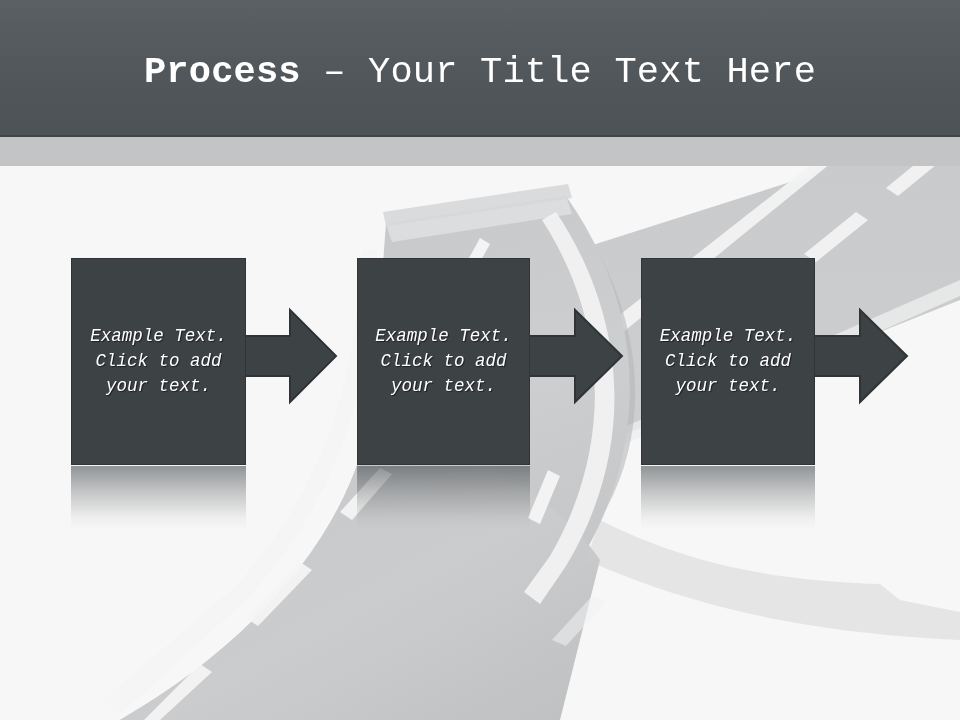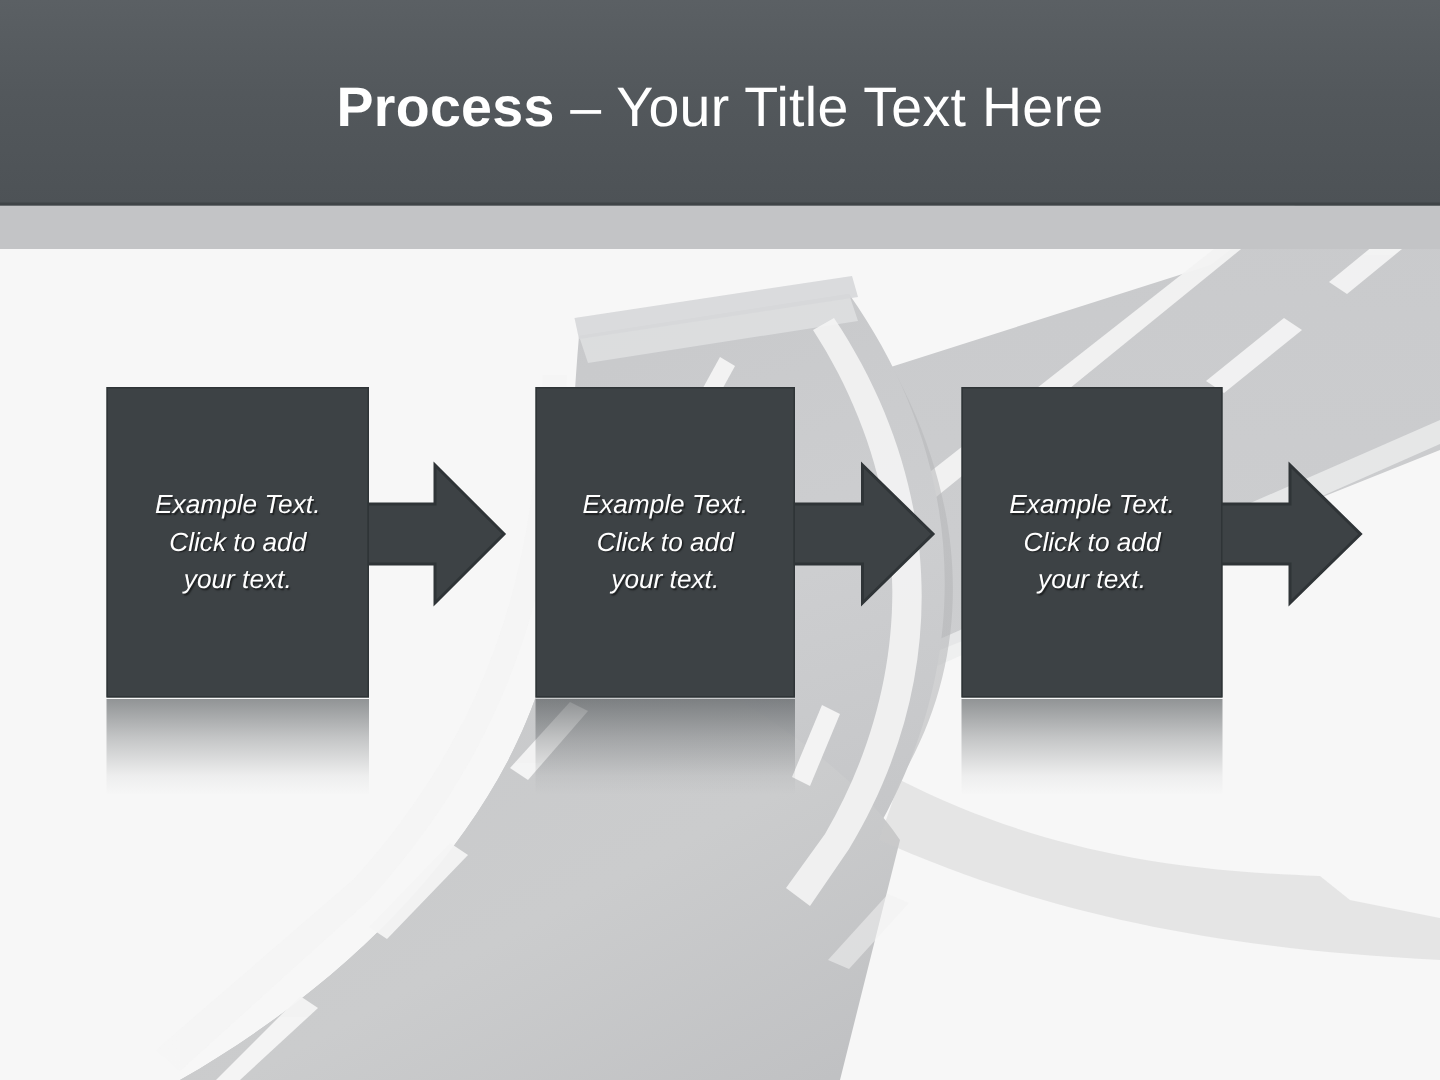--- a/index.html
+++ b/index.html
@@ -9,20 +9,21 @@
   }
   body {
     font-family: "Liberation Sans", sans-serif;
   }
   #slide {
     position: relative;
     width: 960px;
     height: 720px;
     overflow: hidden;
     background: #f7f7f7;
+    font-family: Liberation Mono, monospace;
   }
 
   
   .bg-art {
     position: absolute;
     left: 0; top: 0;
     width: 960px; height: 720px;
     z-index: 0;
   }
 

